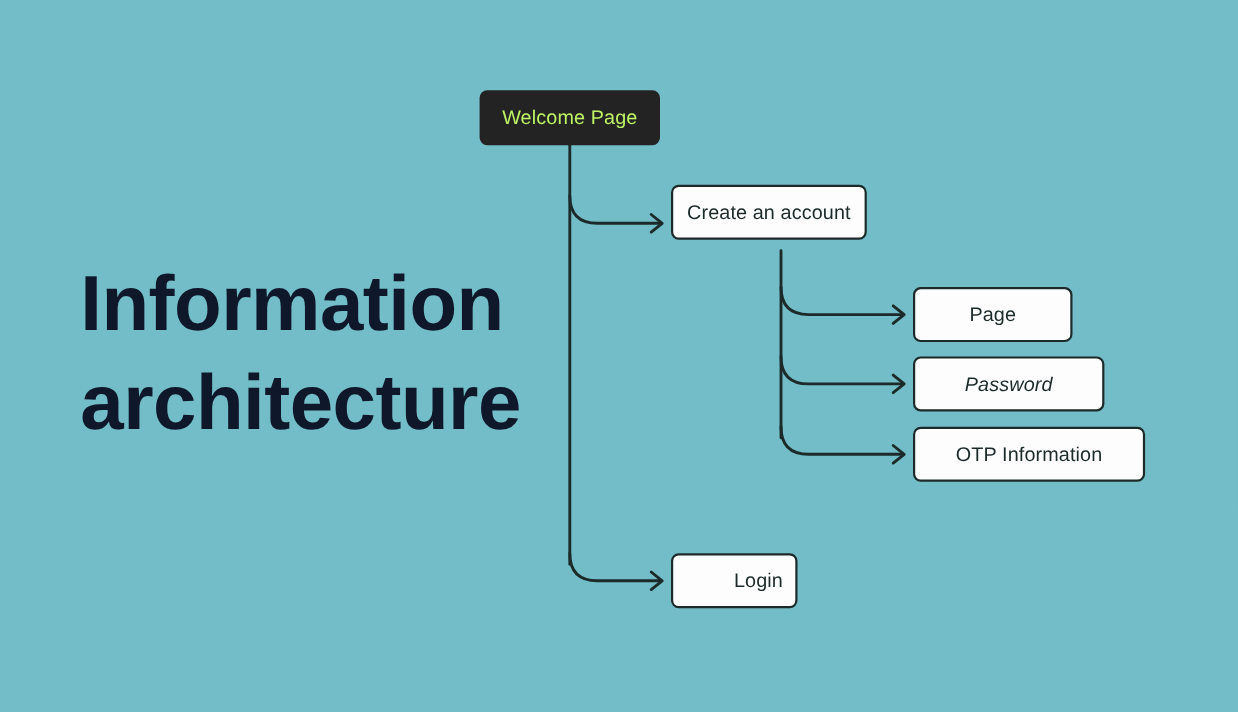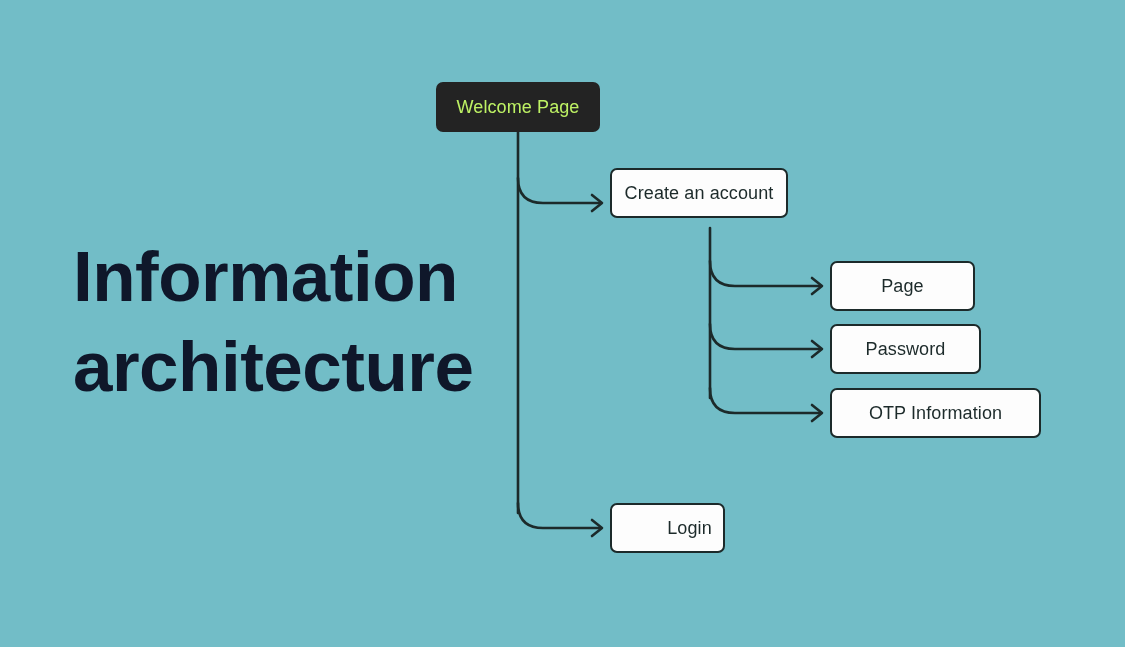--- a/index.html
+++ b/index.html
@@ -73,21 +73,21 @@
   }
   .node.light {
     background: #fdfdfd;
     color: #1c2a2a;
     border: 2.6px solid #1c2a2a;
   }
 
   #node-welcome       { left: 436px; top: 82px;  width: 164px; height: 50px; }
   #node-create        { left: 610px; top: 168px; width: 178px; height: 50px; text-align: right; }
   #node-email         { left: 830px; top: 261px; width: 145px; height: 50px; }
-  #node-password      { left: 830px; top: 324px; width: 151px; height: 50px; }
+  #node-password      { left: 830px; top: 324px; width: 174px; height: 50px; font-style: italic; }
   #node-otp           { left: 830px; top: 388px; width: 211px; height: 50px; }
   #node-login         { left: 610px; top: 503px; width: 115px; height: 50px; padding-left: 44px; }
 </style>
 </head>
 <body>
 
 <div id="canvas">
 
   <div id="page-title">Information
 architecture</div>

